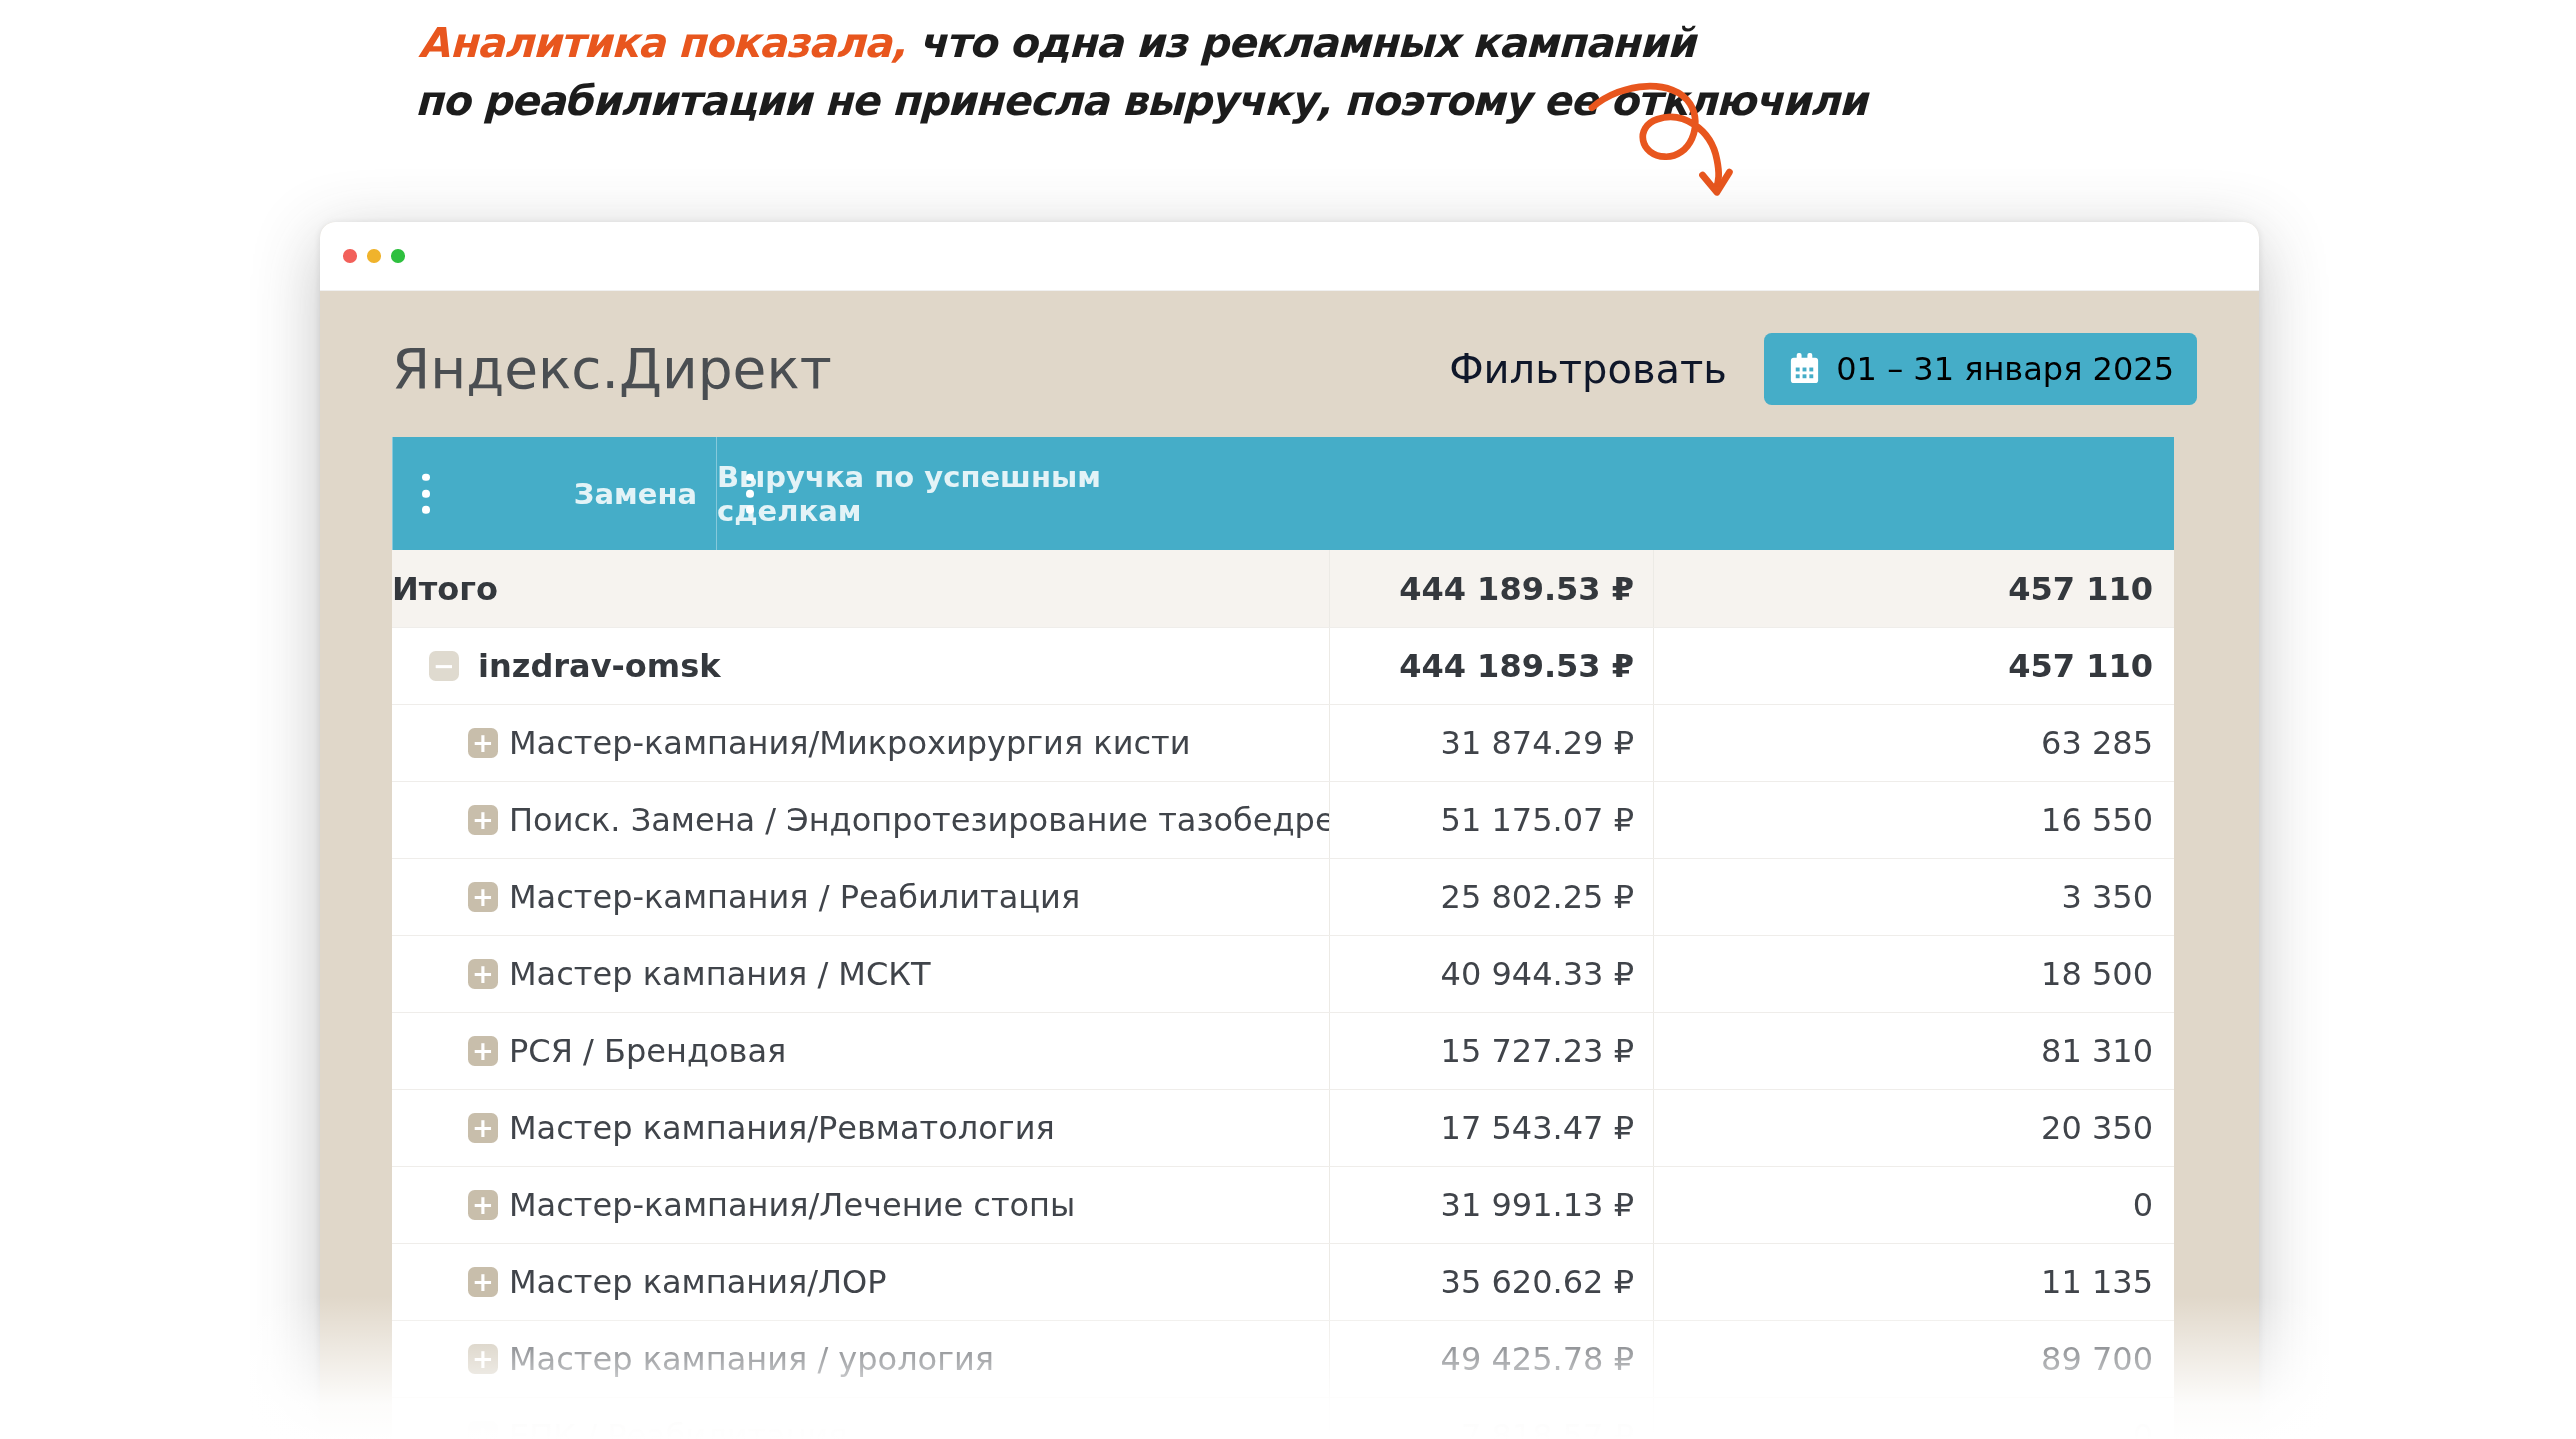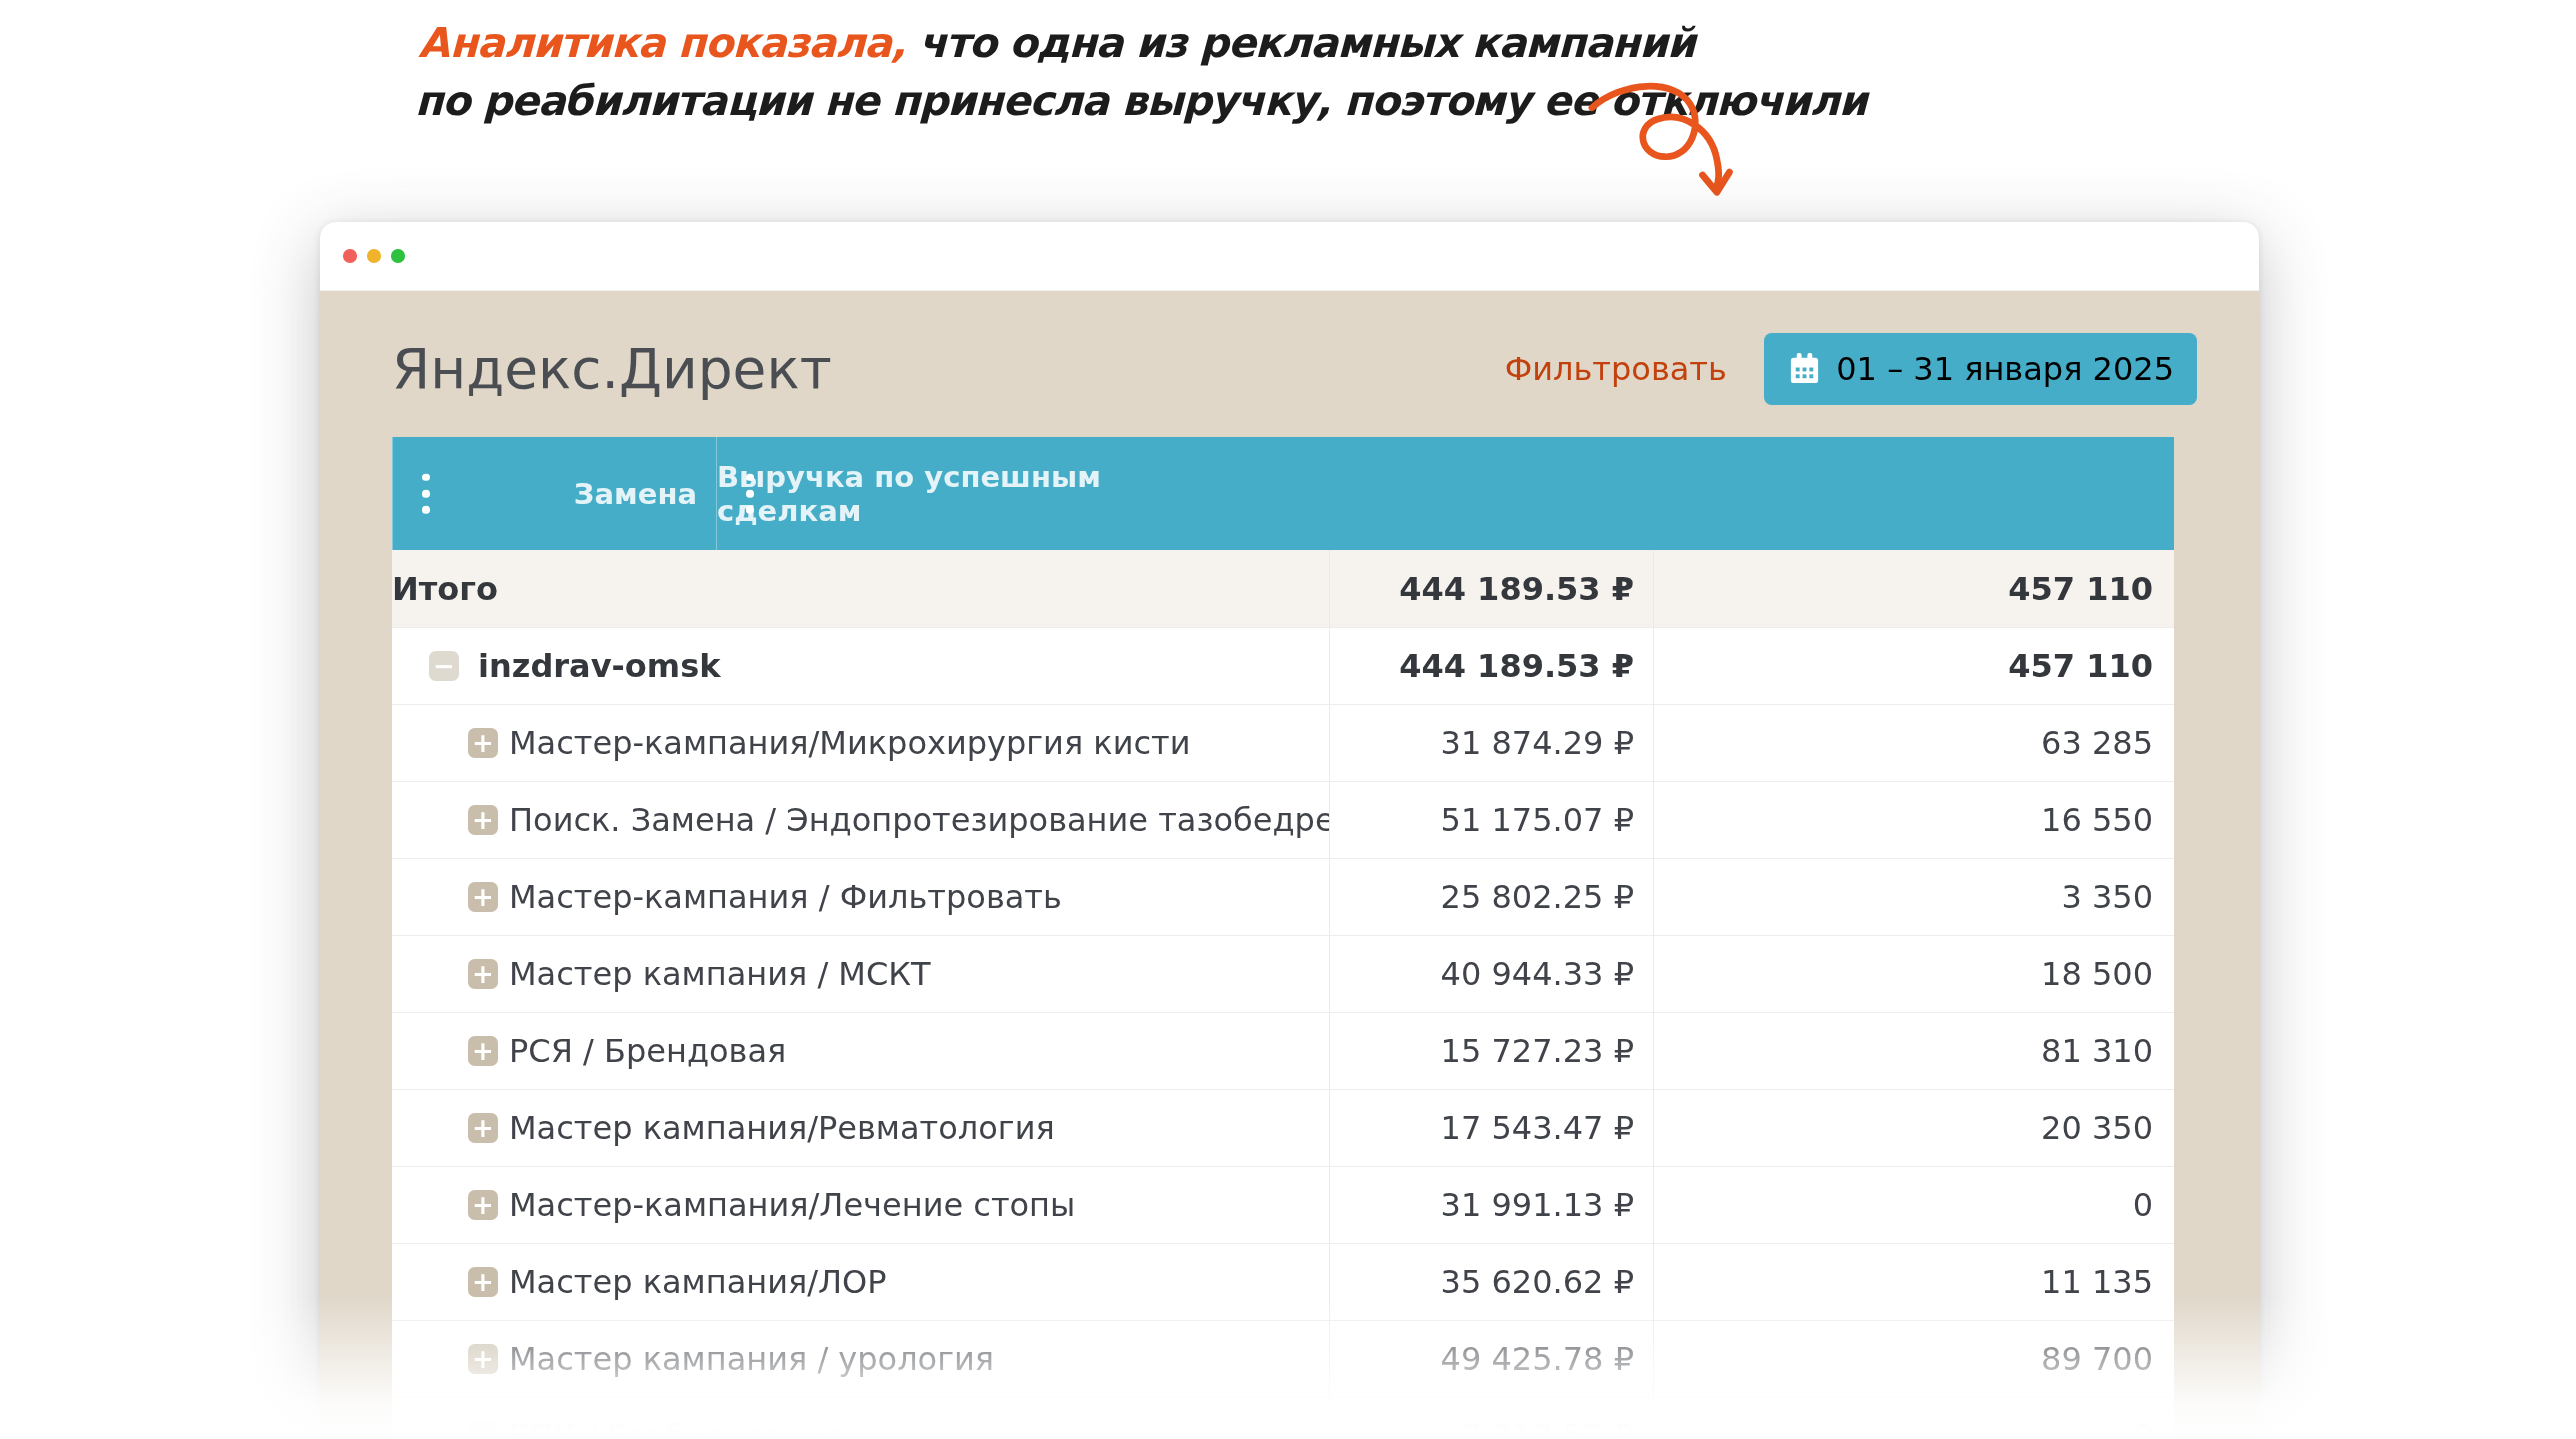--- a/index.html
+++ b/index.html
@@ -70,22 +70,22 @@
     color: #4a4e52;
     letter-spacing: 0;
   }
   .toolbar-right {
     margin-left: auto;
     display: flex;
     align-items: center;
     gap: 37px;
   }
   .filter-label {
-    font-size: 32px;
-    color: #c2410c;
+    font-size: 40px;
+    color: #0f172a;
     font-weight: 500;
     cursor: pointer;
   }
   .date-btn {
     height: 72px;
     border: none;
     border-radius: 7.7px;
     background: #45adc8;
     color: #000000;
     font-family: inherit;
@@ -294,21 +294,21 @@
     <div class="cell-name">
       <button class="expand plus">+</button>
       <span class="rowlabel">Поиск. Замена / Эндопротезирование тазобедренного с...</span>
     </div>
     <div class="num cell-budget">51 175.07 ₽</div>
     <div class="num cell-revenue">16 550</div>
   </div>
           <div class="row campaign">
     <div class="cell-name">
       <button class="expand plus">+</button>
-      <span class="rowlabel">Мастер-кампания / Фильтровать</span>
+      <span class="rowlabel">Мастер-кампания / Реабилитация</span>
     </div>
     <div class="num cell-budget">25 802.25 ₽</div>
     <div class="num cell-revenue">3 350</div>
   </div>
           <div class="row campaign">
     <div class="cell-name">
       <button class="expand plus">+</button>
       <span class="rowlabel">Мастер кампания / МСКТ</span>
     </div>
     <div class="num cell-budget">40 944.33 ₽</div>

